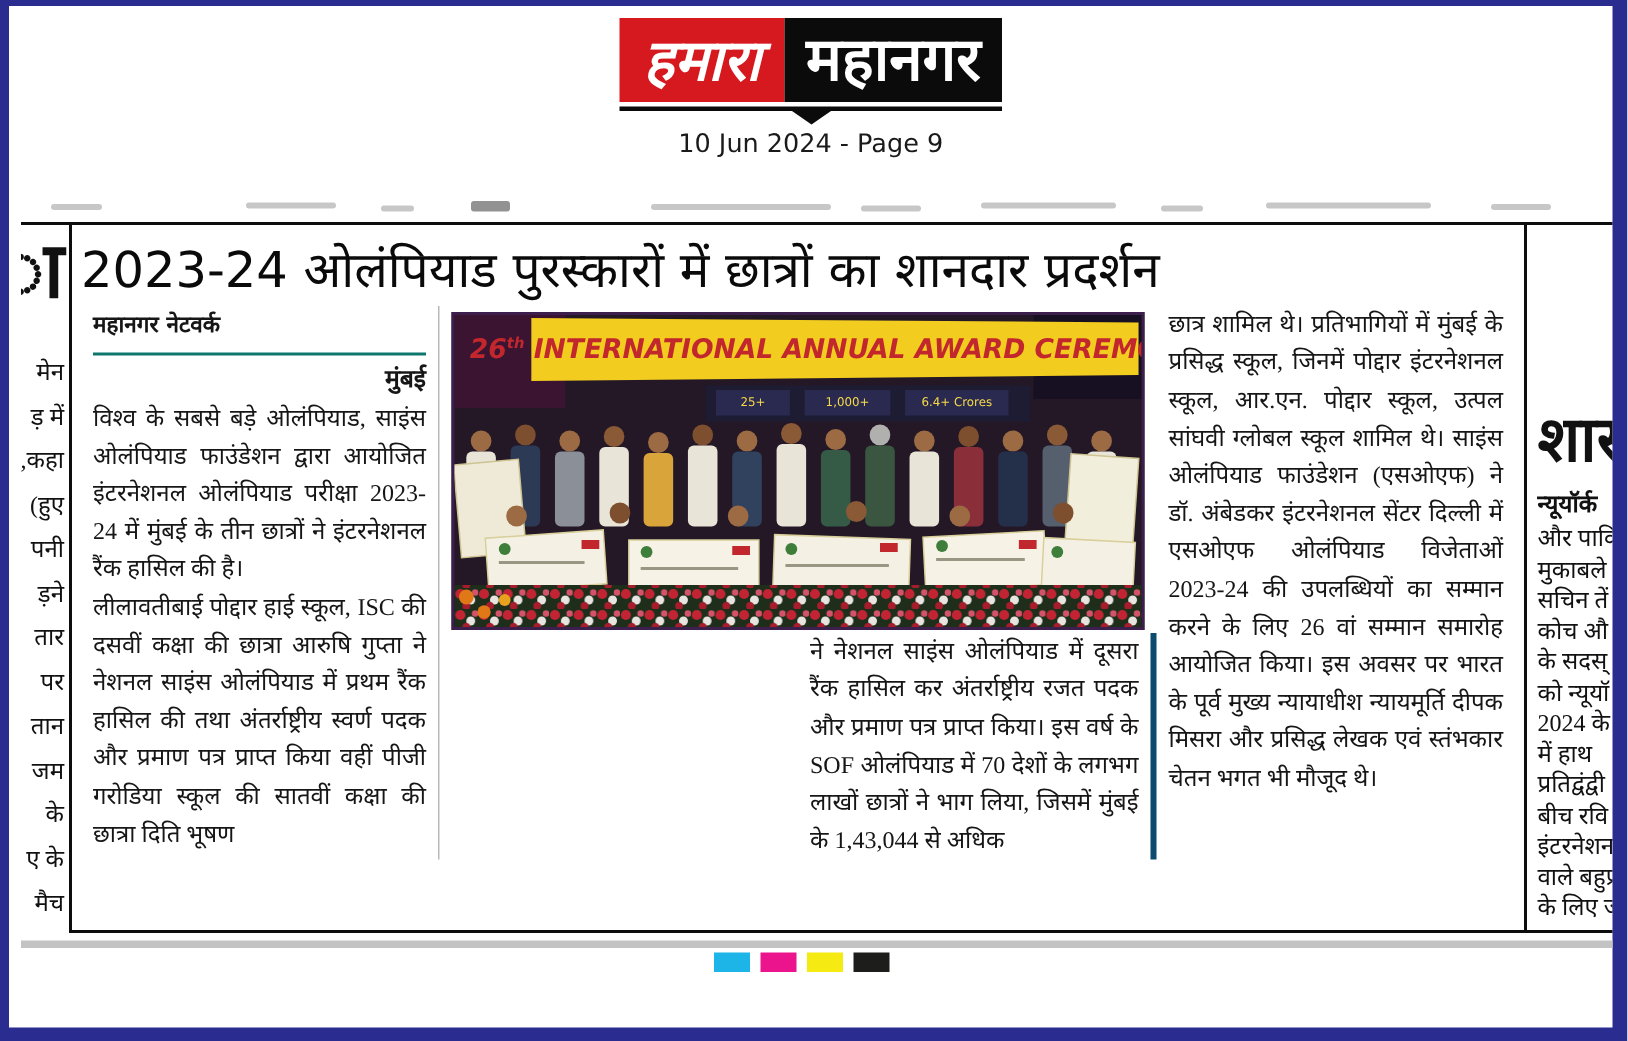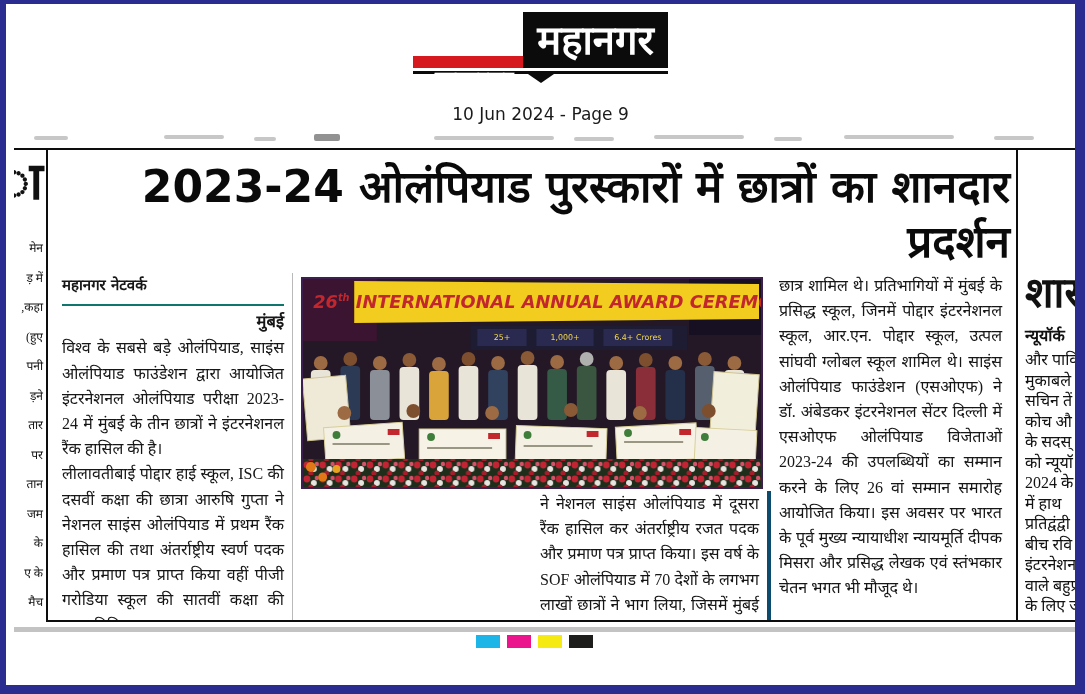--- a/index.html
+++ b/index.html
@@ -9,51 +9,51 @@
     border-style:solid;border-color:#2a2c90;
     border-top-width:4px;border-left-width:6px;border-right-width:10px;border-bottom-width:9px;
     overflow:hidden;
     font-family:"Liberation Serif","DejaVu Serif",serif;color:#111;
   }
   
   .masthead{position:absolute;top:8px;left:0;width:1069px;text-align:center;}
   .logo{display:inline-block;position:relative;}
   .logo-row{display:flex;align-items:stretch;height:56px;}
   .logo-left{background:#d6191f;color:#fff;font-family:"DejaVu Sans","Liberation Sans",sans-serif;
-    font-weight:bold;font-style:italic;font-size:38px;line-height:56px;padding:0 16px;margin-top:44px;}
+    font-weight:bold;font-style:italic;font-size:38px;line-height:56px;padding:0 16px;}
   .logo-right{background:#0b0b0b;color:#fff;font-family:"DejaVu Sans","Liberation Sans",sans-serif;
     font-weight:bold;font-size:40px;line-height:56px;padding:0 14px;}
   .logo-rule{height:3px;background:#0b0b0b;margin-top:3px;}
   .logo-pointer{width:0;height:0;border-left:13px solid transparent;border-right:13px solid transparent;
     border-top:9px solid #0b0b0b;margin:0 auto;}
   .site-url{font-family:"DejaVu Sans","Liberation Sans",sans-serif;font-size:17px;color:#1a1a1a;margin-top:2px;}
   .page-dateline{font-family:"DejaVu Sans","Liberation Sans",sans-serif;font-size:17px;color:#1a1a1a;margin-top:3px;}
   
   .artifact-strip{position:absolute;top:128px;left:8px;width:1067px;height:14px;}
   .artifact-strip i{position:absolute;display:block;background:#b9b9b9;height:4px;border-radius:2px;opacity:.8;}
   
   .top-rule{position:absolute;top:144px;left:8px;width:1067px;height:2px;background:#0d0d0d;}
   .gray-band{position:absolute;top:623px;left:8px;width:1067px;height:5px;background:#c3c3c3;}
   
   .news-row{position:absolute;top:146px;left:8px;width:1067px;height:472px;display:flex;}
   .left-frag{width:34px;flex:none;border-right:2px solid #0d0d0d;overflow:hidden;
     text-align:right;padding:2px 3px 0 0;direction:rtl;}
   .left-frag .big{font-weight:bold;font-size:52px;line-height:58px;font-family:"DejaVu Sans",sans-serif;}
-  .left-frag .ln{font-size:12px;line-height:29.5px;white-space:nowrap;}
+  .left-frag .ln{font-size:16px;line-height:29.5px;white-space:nowrap;}
   .left-frag .spacer{height:24px;}
   .main-box{flex:1;border-right:2px solid #0d0d0d;border-bottom:2px solid #0d0d0d;overflow:hidden;padding:0 6px;}
   .right-frag{width:63px;flex:none;border-bottom:2px solid #0d0d0d;overflow:hidden;
     padding:2px 0 0 7px;}
   .right-frag .big{font-weight:bold;font-size:42px;line-height:46px;margin-top:118px;
     font-family:"DejaVu Sans",sans-serif;white-space:nowrap;}
   .right-frag .city{font-weight:bold;font-size:16px;margin:8px 0 4px;white-space:nowrap;}
   .right-frag .ln{font-size:16px;line-height:20.5px;white-space:nowrap;}
   
-  .headline{font-family:"DejaVu Sans","Liberation Sans",sans-serif;font-weight:bold;
-    font-size:44px;line-height:1.25;text-align:right;margin:9px 0 4px;color:#0a0a0a;}
+  .headline{font-family:"DejaVu Sans","Liberation Sans",sans-serif;font-weight:normal;
+    font-size:33px;line-height:1.25;text-align:left;margin:9px 0 4px;color:#0a0a0a;}
   .body-grid{display:grid;grid-template-columns:repeat(4,1fr);grid-template-rows:218px auto;}
   .bcol{padding:0 8px;font-size:16px;line-height:25.2px;text-align:justify;color:#161616;}
   .c1{grid-column:1;grid-row:1/3;border-right:1px solid #b9b9b9;}
   .c2{grid-column:2;grid-row:2;border-right:1px solid #b9b9b9;}
   .c3{grid-column:3;grid-row:2;border-right:4px solid #0c4a6e;}
   .c4{grid-column:4;grid-row:1/3;}
   .photo-cell{grid-column:2/4;grid-row:1;padding:4px 8px 0;}
   .byline{font-family:"DejaVu Sans","Liberation Sans",sans-serif;font-weight:bold;font-size:15px;
     border-bottom:2px solid #0f766e;padding-bottom:6px;}
   .city-dateline{font-weight:bold;font-size:16.5px;text-align:right;margin:3px 0 1px;}

